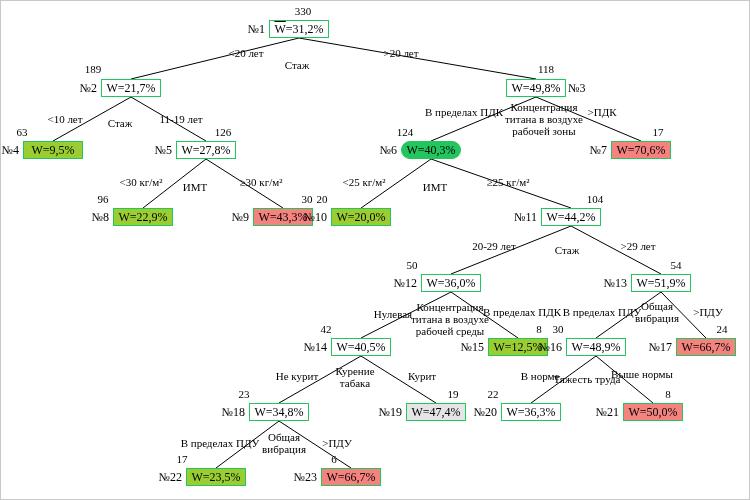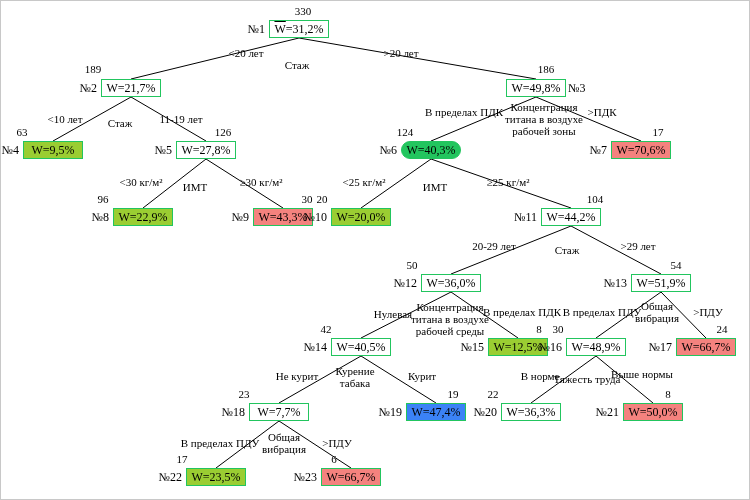--- a/index.html
+++ b/index.html
@@ -52,21 +52,21 @@
       <line x1="278" y1="420" x2="350" y2="467" class="edge"></line>
     </svg>
 <div class="nodebox wbar" style="left: 268px; top: 19px; background: rgb(255, 255, 255);"><span class="val">W=31,2%</span></div>
     <span class="numlabel" style="right: 484px; top: 19px;">№1</span>
     <span class="countlabel" style="left: 302px; top: 4px;">330</span>
     <div class="nodebox" style="left: 100px; top: 78px; background: rgb(255, 255, 255);"><span class="val">W=21,7%</span></div>
     <span class="numlabel" style="right: 652px; top: 78px;">№2</span>
     <span class="countlabel" style="left: 92px; top: 62px;">189</span>
     <div class="nodebox" style="left: 505px; top: 78px; background: rgb(255, 255, 255);"><span class="val">W=49,8%</span></div>
     <span class="numlabel" style="left: 567px; top: 78px;">№3</span>
-    <span class="countlabel" style="left: 545px; top: 62px;">186</span>
+    <span class="countlabel" style="left: 545px; top: 62px;">118</span>
     <div class="nodebox" style="left: 22px; top: 140px; background: rgb(154, 205, 50);"><span class="val">W=9,5%</span></div>
     <span class="numlabel" style="right: 730px; top: 140px;">№4</span>
     <span class="countlabel" style="left: 21px; top: 125px;">63</span>
     <div class="nodebox" style="left: 175px; top: 140px; background: rgb(255, 255, 255);"><span class="val">W=27,8%</span></div>
     <span class="numlabel" style="right: 577px; top: 140px;">№5</span>
     <span class="countlabel" style="left: 222px; top: 125px;">126</span>
     <div class="nodebox" style="left: 400px; top: 140px; background: #22c55e; border-radius: 9px;"><span class="val">W=40,3%</span></div>
     <span class="numlabel" style="right: 352px; top: 140px;">№6</span>
     <span class="countlabel" style="left: 404px; top: 125px;">124</span>
     <div class="nodebox" style="left: 610px; top: 140px; background: rgb(244, 130, 126);"><span class="val">W=70,6%</span></div>
@@ -95,24 +95,24 @@
     <span class="countlabel" style="left: 325px; top: 322px;">42</span>
     <div class="nodebox" style="left: 487px; top: 337px; background: rgb(154, 205, 50);"><span class="val">W=12,5%</span></div>
     <span class="numlabel" style="right: 265px; top: 337px;">№15</span>
     <span class="countlabel" style="left: 538px; top: 322px;">8</span>
     <div class="nodebox" style="left: 565px; top: 337px; background: rgb(255, 255, 255);"><span class="val">W=48,9%</span></div>
     <span class="numlabel" style="right: 187px; top: 337px;">№16</span>
     <span class="countlabel" style="left: 557px; top: 322px;">30</span>
     <div class="nodebox" style="left: 675px; top: 337px; background: rgb(244, 130, 126);"><span class="val">W=66,7%</span></div>
     <span class="numlabel" style="right: 77px; top: 337px;">№17</span>
     <span class="countlabel" style="left: 721px; top: 322px;">24</span>
-    <div class="nodebox" style="left: 248px; top: 402px; background: rgb(255, 255, 255);"><span class="val">W=7,7%</span></div>
+    <div class="nodebox" style="left: 248px; top: 402px; background: rgb(255, 255, 255);"><span class="val">W=34,8%</span></div>
     <span class="numlabel" style="right: 504px; top: 402px;">№18</span>
     <span class="countlabel" style="left: 243px; top: 387px;">23</span>
-    <div class="nodebox" style="left: 405px; top: 402px; background: #3b82f6;"><span class="val">W=47,4%</span></div>
+    <div class="nodebox" style="left: 405px; top: 402px; background: #e5e5e5;"><span class="val">W=47,4%</span></div>
     <span class="numlabel" style="right: 347px; top: 402px;">№19</span>
     <span class="countlabel" style="left: 452px; top: 387px;">19</span>
     <div class="nodebox" style="left: 500px; top: 402px; background: rgb(255, 255, 255);"><span class="val">W=36,3%</span></div>
     <span class="numlabel" style="right: 252px; top: 402px;">№20</span>
     <span class="countlabel" style="left: 492px; top: 387px;">22</span>
     <div class="nodebox" style="left: 622px; top: 402px; background: rgb(244, 130, 126);"><span class="val">W=50,0%</span></div>
     <span class="numlabel" style="right: 130px; top: 402px;">№21</span>
     <span class="countlabel" style="left: 667px; top: 387px;">8</span>
     <div class="nodebox" style="left: 185px; top: 467px; background: rgb(154, 205, 50);"><span class="val">W=23,5%</span></div>
     <span class="numlabel" style="right: 567px; top: 467px;">№22</span>

